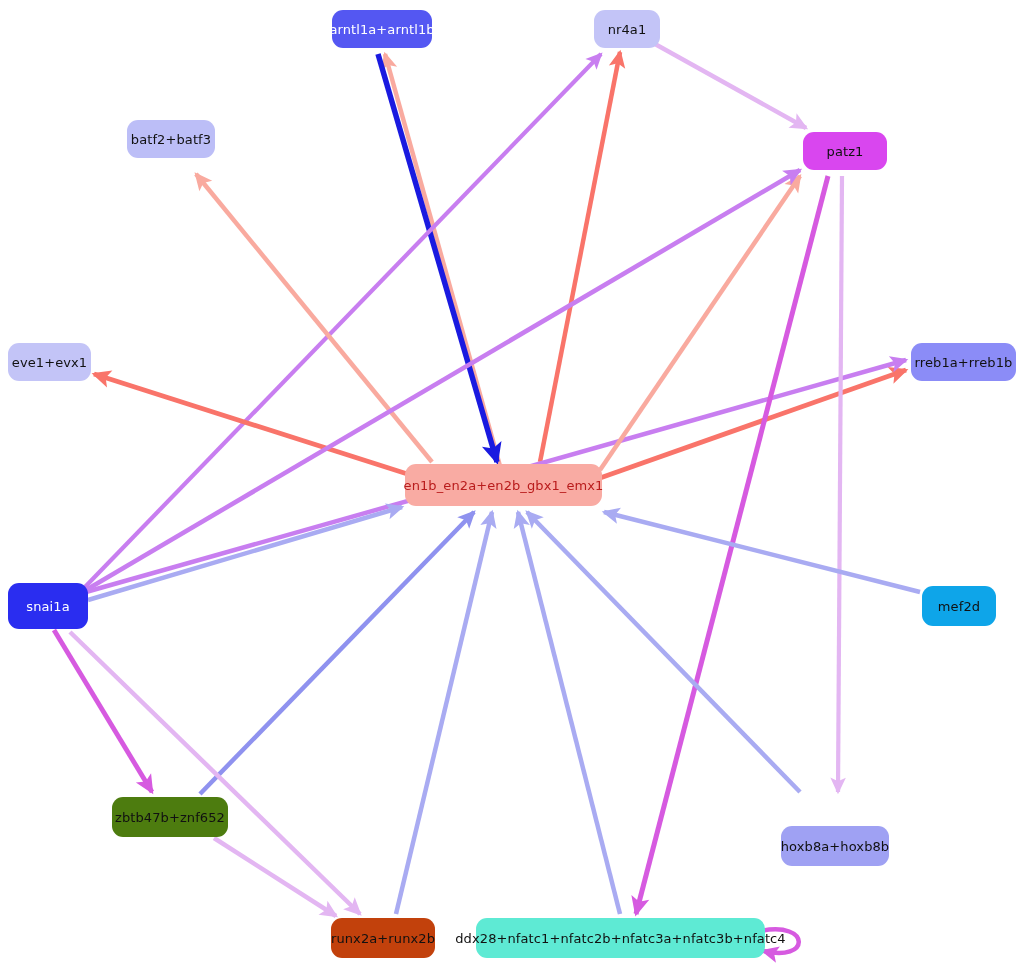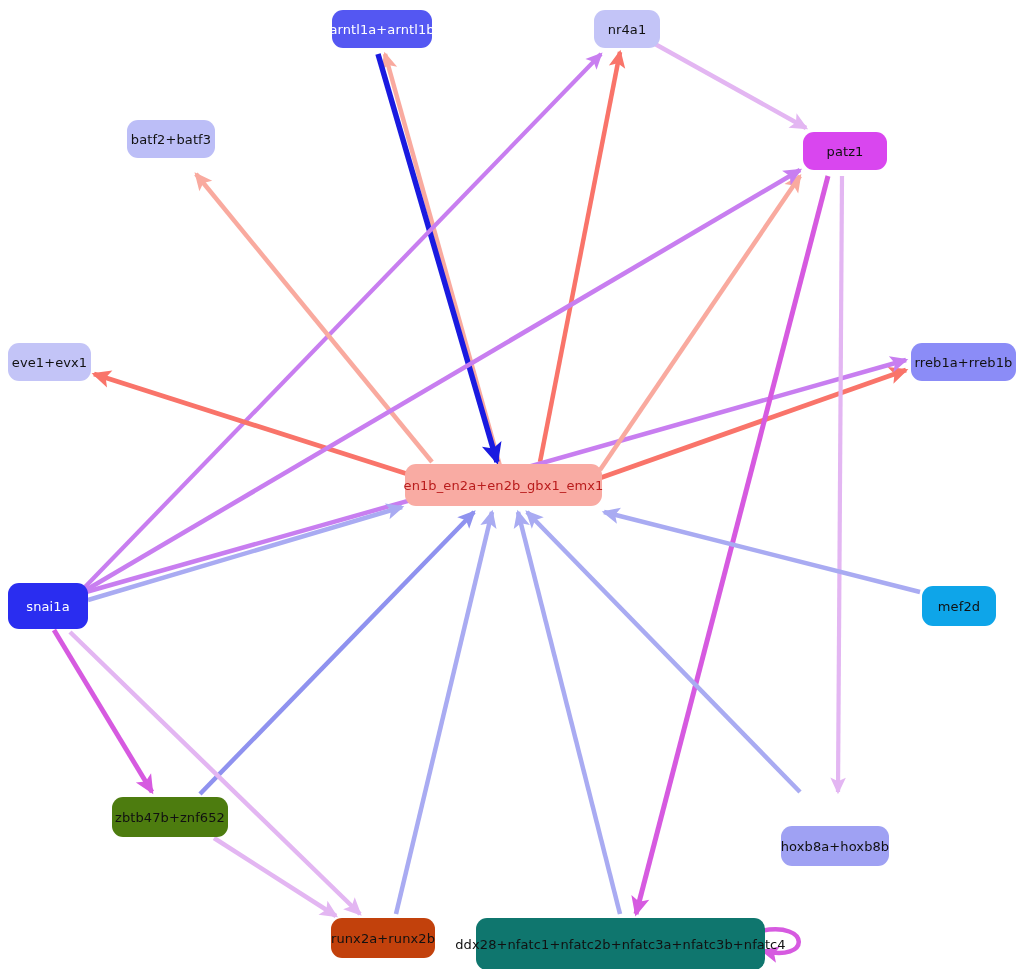--- a/index.html
+++ b/index.html
@@ -95,17 +95,17 @@
       </div>
       <div class="node" style="left: 112px; top: 797px; width: 116px; height: 40px; background: #4d7c0f; color: rgb(17, 17, 17);">
         <span class="node-label">zbtb47b+znf652</span>
       </div>
       <div class="node" style="left: 781px; top: 797px; width: 108px; height: 40px; background: rgb(159, 161, 243); color: rgb(17, 17, 17); margin-top: 29px;">
         <span class="node-label">hoxb8a+hoxb8b</span>
       </div>
       <div class="node" style="left: 331px; top: 918px; width: 104px; height: 40px; background: #c2410c; color: rgb(17, 17, 17);">
         <span class="node-label">runx2a+runx2b</span>
       </div>
-      <div class="node" style="left: 476px; top: 918px; width: 289px; height: 52px; background: #0f766e; color: rgb(17, 17, 17);">
+      <div class="node" style="left: 476px; top: 918px; width: 289px; height: 40px; background: #5eead4; color: rgb(17, 17, 17);">
         <span class="node-label">ddx28+nfatc1+nfatc2b+nfatc3a+nfatc3b+nfatc4</span>
       </div>
     </div>
 </div>
 
 </body></html>

